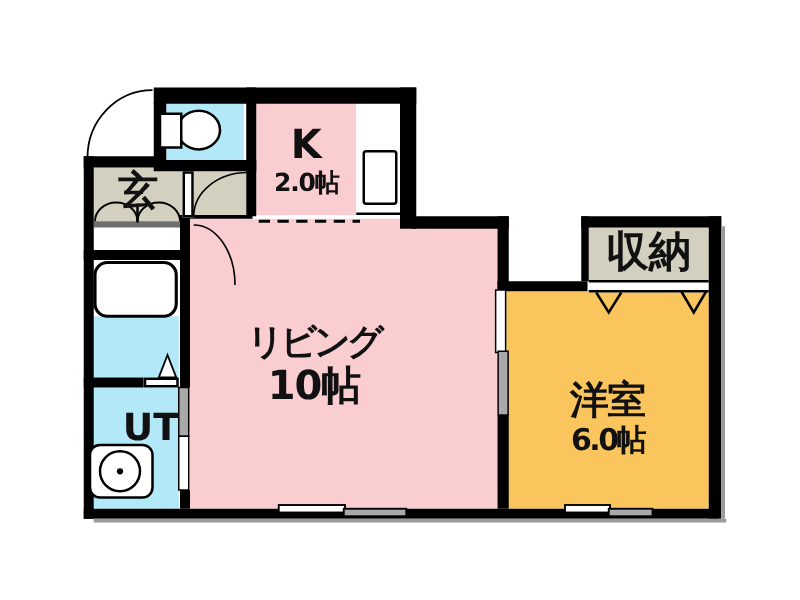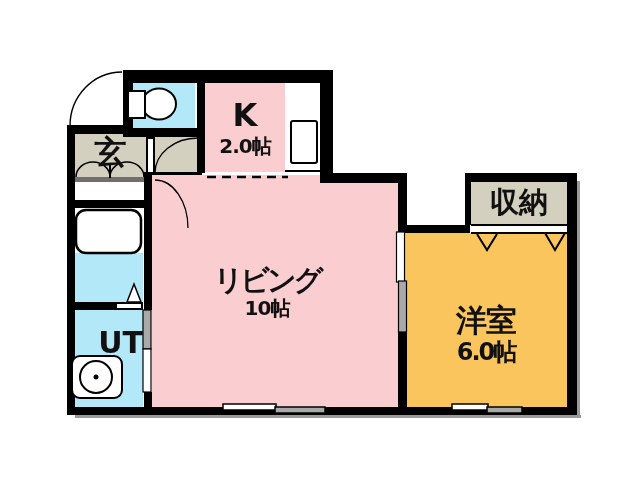--- a/index.html
+++ b/index.html
@@ -116,31 +116,31 @@
 
   <div class="lbl" style="left:75px;top:132px;width:71px;height:42px;font-size:32px;">
     <span>玄</span>
   </div>
 
   <div class="lbl" style="left:200px;top:88px;width:90px;height:80px;">
     <span style="font-size:32px;">K</span>
     <span style="font-size:20px;letter-spacing:-1px;">2.0帖</span>
   </div>
 
-  <div class="lbl" style="left:144px;top:256px;width:246px;height:72px;text-align:center;">
+  <div class="lbl" style="left:128px;top:256px;width:246px;height:72px;text-align:center;">
     <span style="font-size:29px;letter-spacing:-3px;">リビング</span>
-    <span style="font-size:20px;letter-spacing:-1px;">10帖</span>
+    <span style="font-size:32px;letter-spacing:-1px;">10帖</span>
   </div>
 
   <div class="lbl" style="left:405px;top:280px;width:162px;height:68px;">
     <span style="font-size:31px;letter-spacing:-1px;margin-top:40px;">洋室</span>
     <span style="font-size:24px;letter-spacing:-2px;">6.0帖</span>
   </div>
 
-  <div class="lbl" style="left:471px;top:181px;width:96px;height:43px;font-size:29px;">
+  <div class="lbl" style="left:471px;top:181px;width:96px;height:43px;font-size:34px;">
     <span>収納</span>
   </div>
 
   <div class="lbl" style="left:75px;top:327px;width:68px;height:32px;font-size:30px;align-items:flex-end;">
     <span>UT</span>
   </div>
 
 </div>
 
 </body></html>

